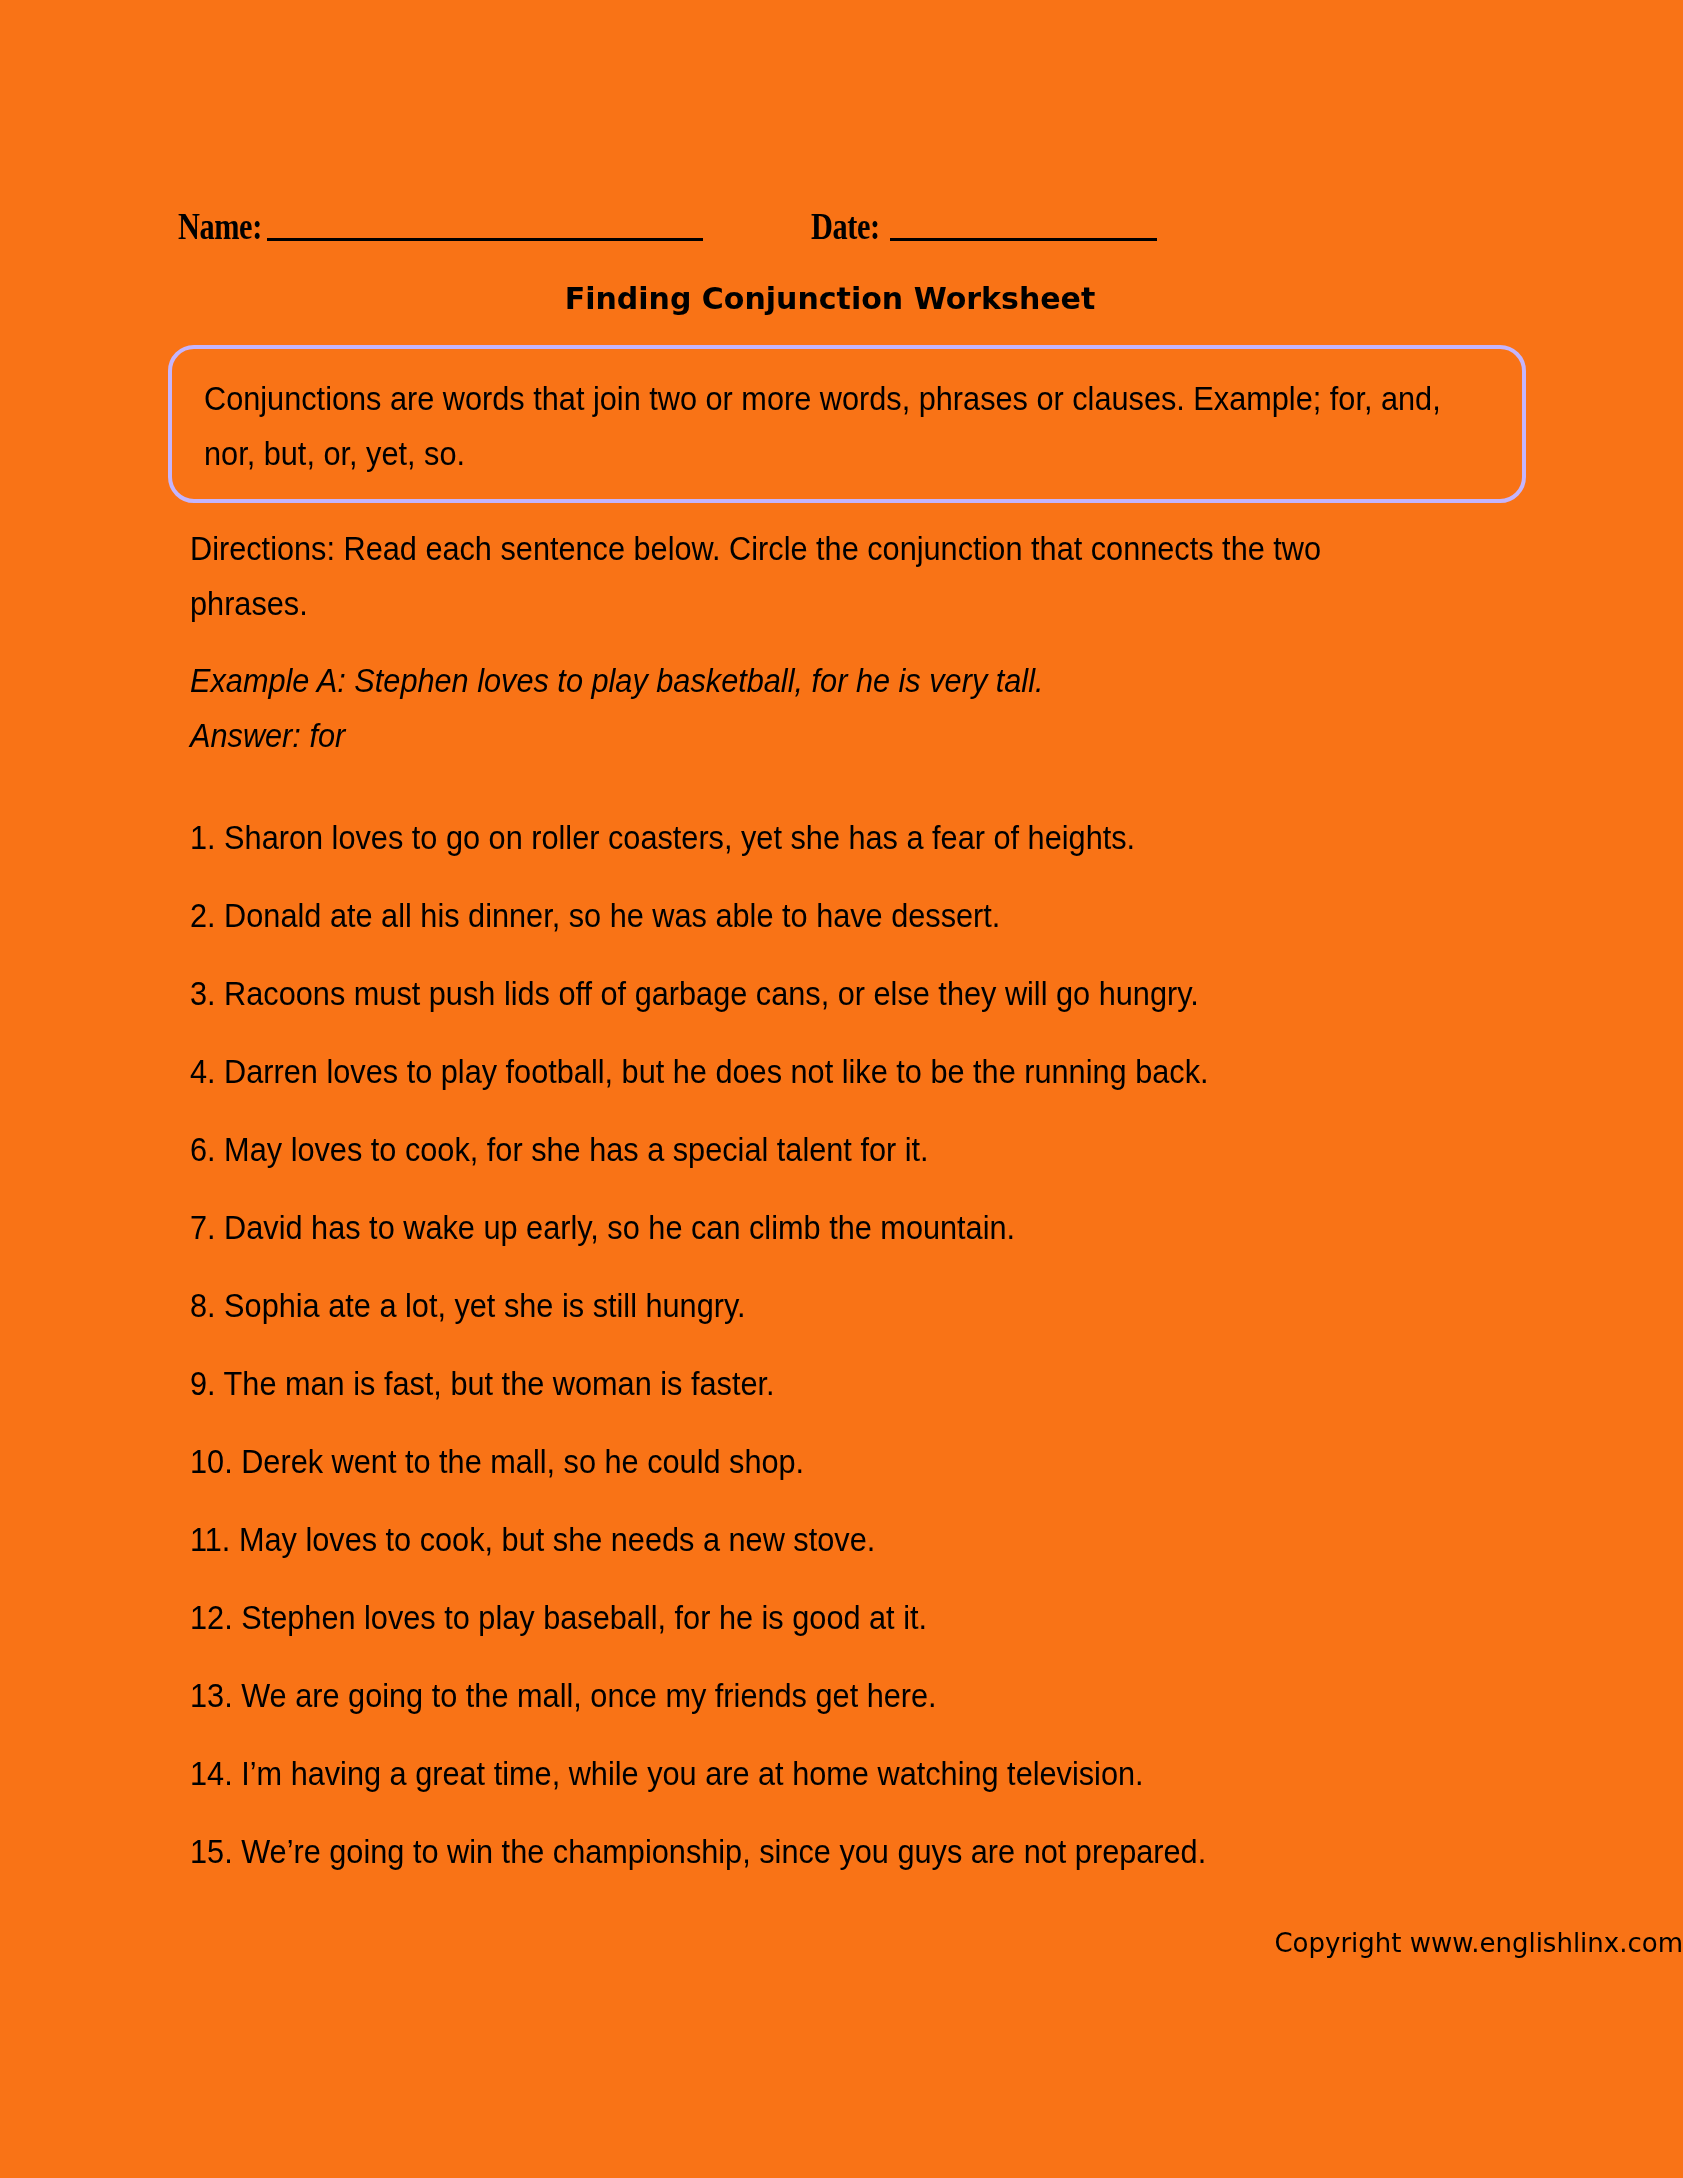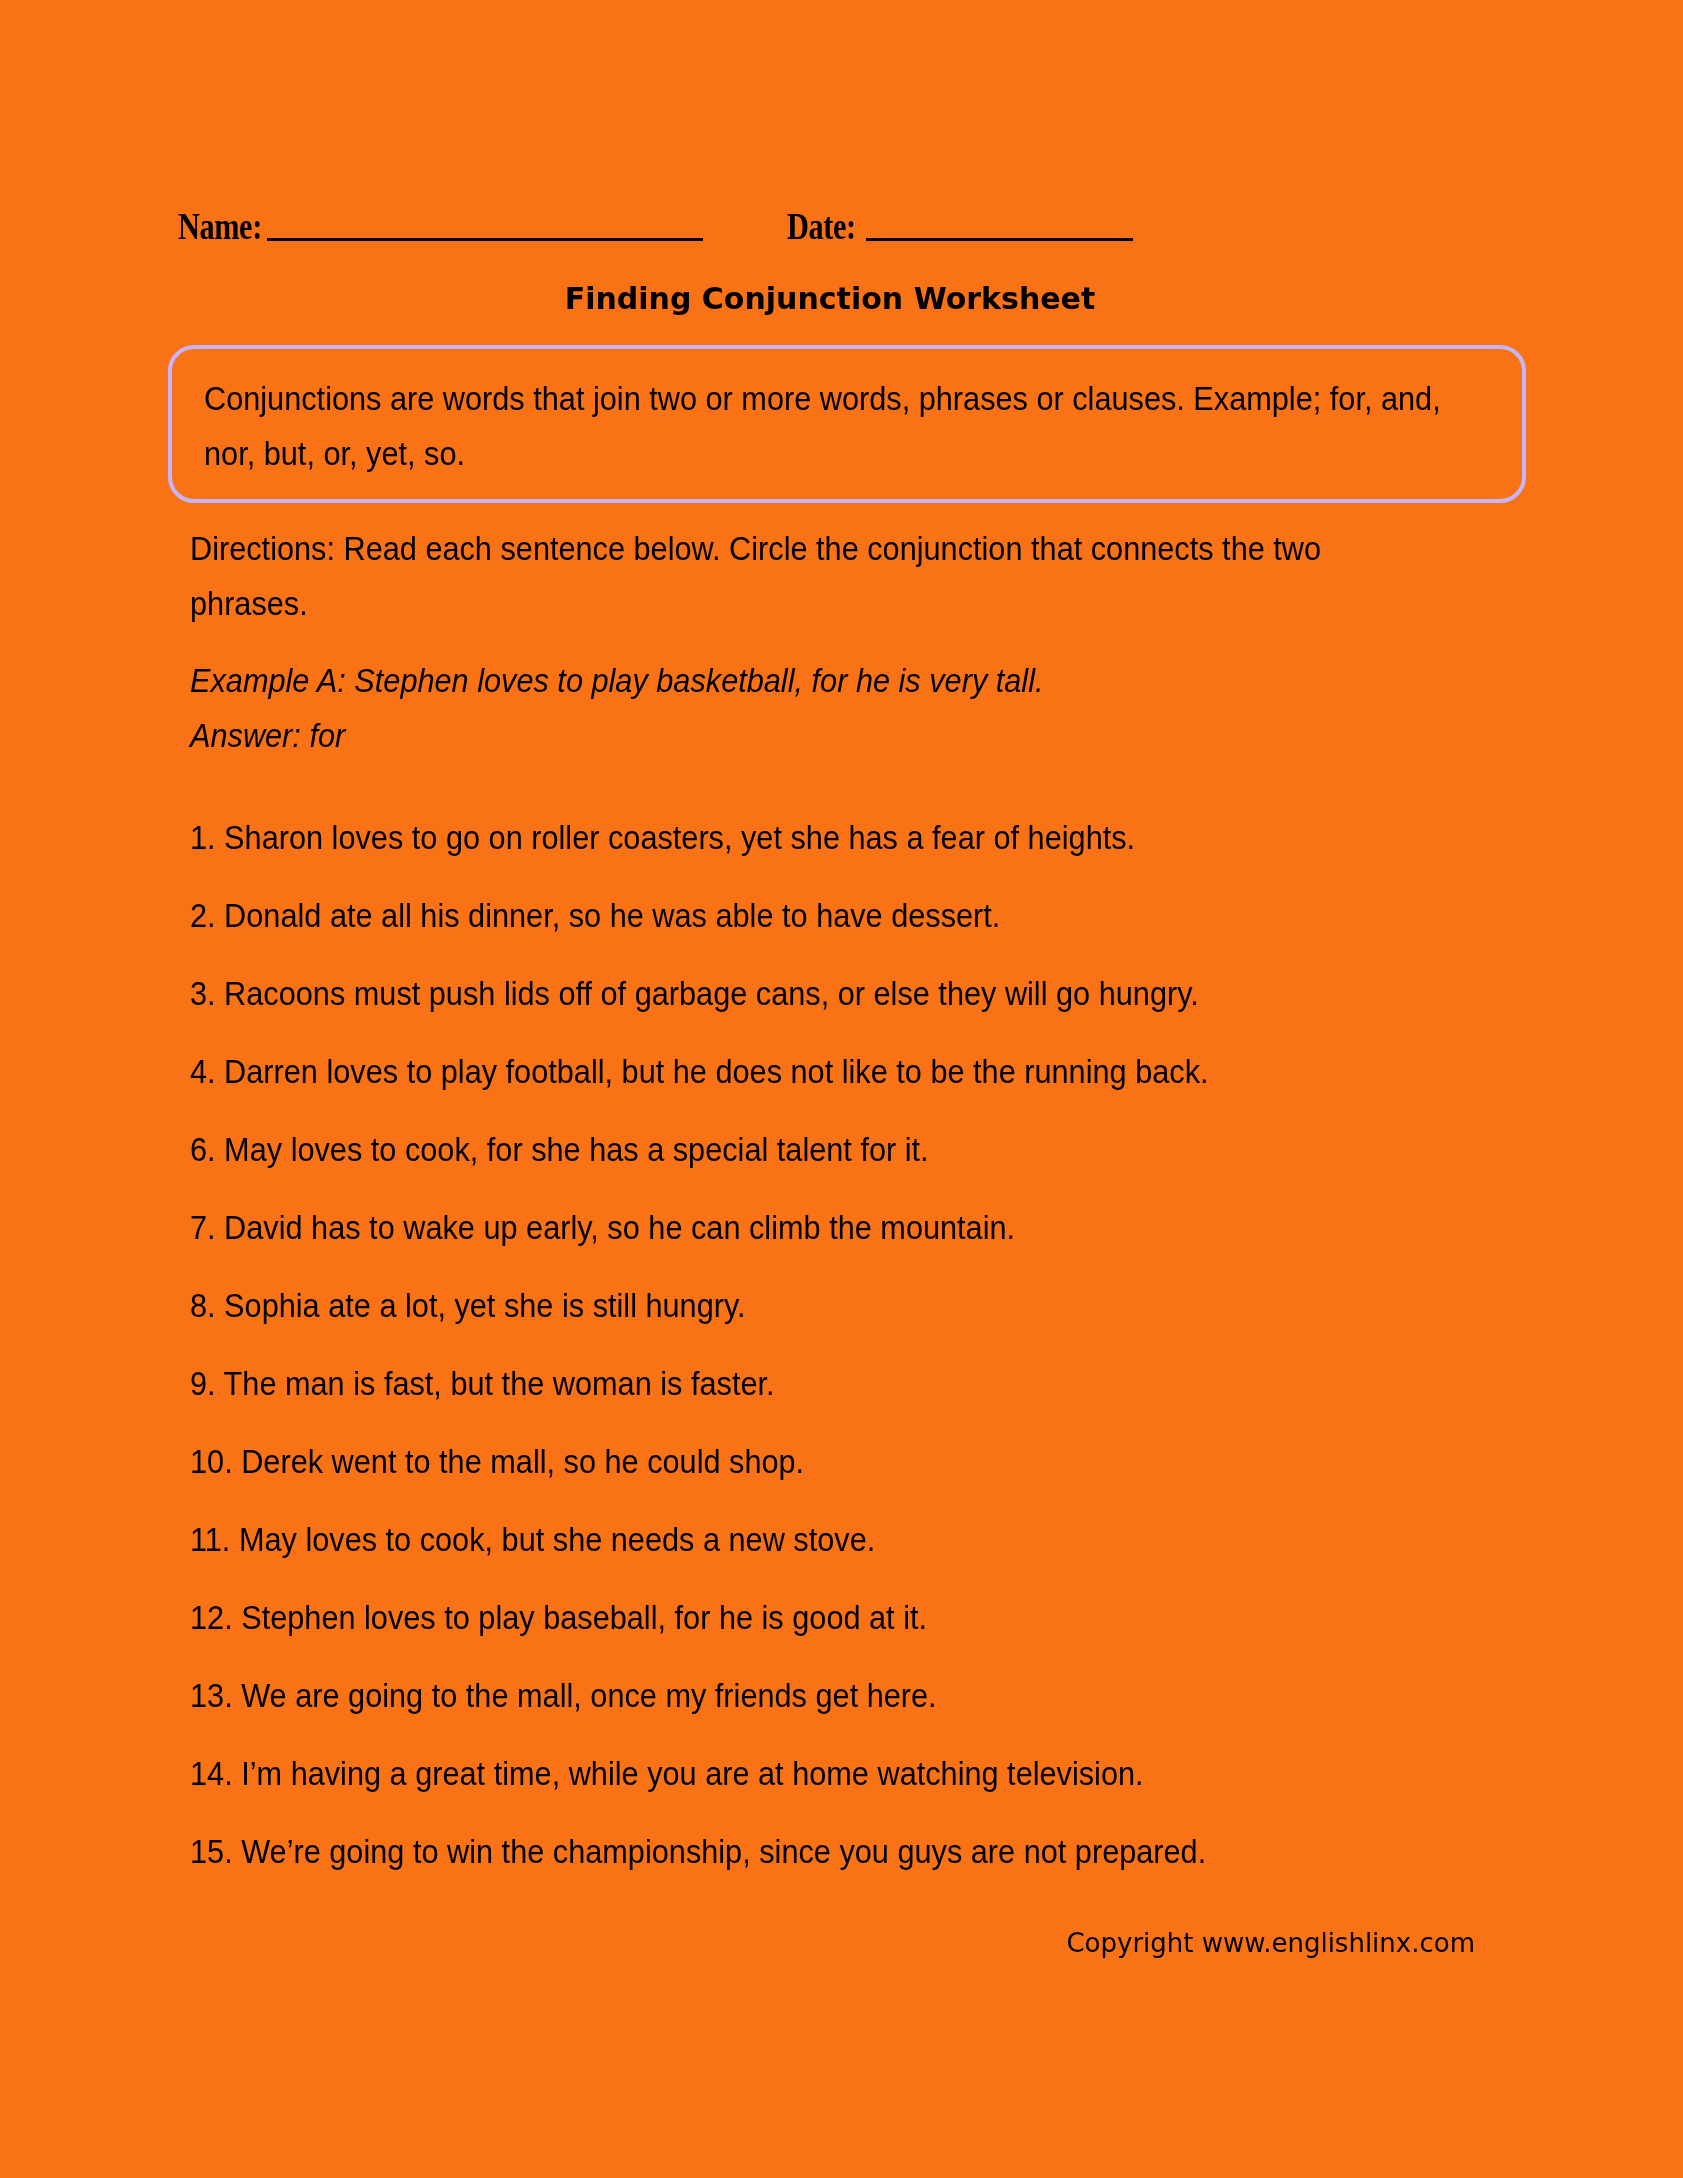--- a/index.html
+++ b/index.html
@@ -53,21 +53,21 @@
   .field-rule {
     display: inline-block;
     border-bottom: 3px solid #000;
     height: 0;
     margin-bottom: 6px;
   }
   .name-field { margin-left: 0; }
   .name-field .field-label { width: 107px; }
   .name-rule { width: 436px; margin-left: -18px; }
 
-  .date-field { margin-left: 84px; justify-content: space-between; }
+  .date-field { margin-left: 108px; justify-content: space-between; }
   .date-field .field-label { width: 91px; }
   .date-rule { width: 267px; margin-left: -12px; }
 
   
   .worksheet-title {
     position: absolute;
     top: 281px;
     left: 0;
     width: 1660px;
     text-align: center;
@@ -137,21 +137,20 @@
     transform: scaleX(0.93);
     transform-origin: left top;
   }
 
   
   .copyright {
     position: absolute;
     top: 1927px;
     left: 0;
     width: 1683px;
-    padding-right: 208px;
     box-sizing: border-box;
     text-align: right;
     font-family: "DejaVu Sans", sans-serif;
     font-size: 26px;
     line-height: 32px;
   }
 </style>
 </head>
 <body>
 

